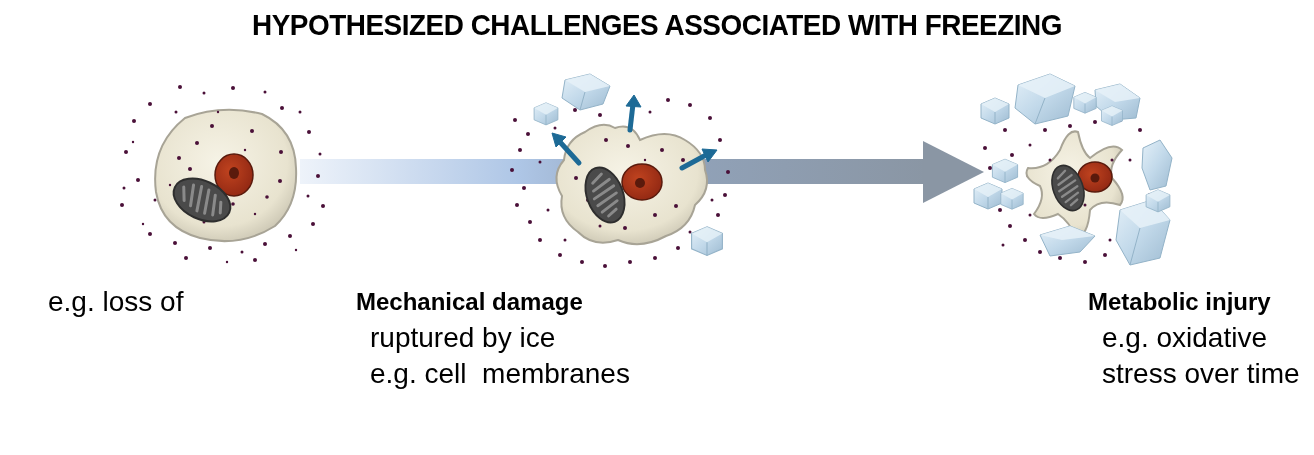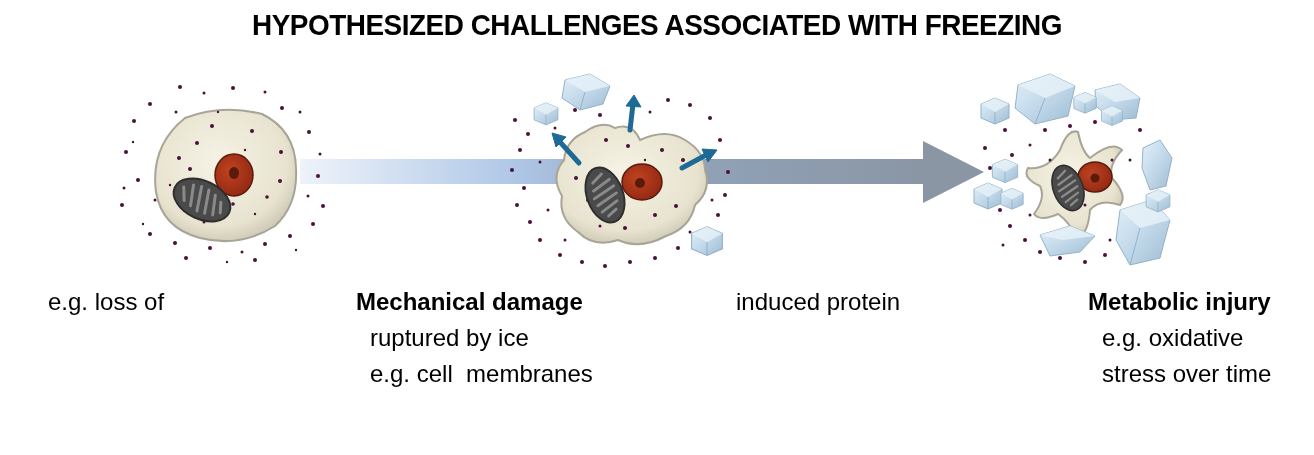--- a/index.html
+++ b/index.html
@@ -1,21 +1,21 @@
 <!DOCTYPE html>
 <html><head>
   <meta charset="utf-8">
   <style>
     html, body { margin: 0; padding: 0; background: #ffffff; }
     body { width: 1314px; height: 455px; position: relative; overflow: hidden; font-family: "Liberation Sans", sans-serif; color: #000; }
     .title { position: absolute; left: 0; top: 8px; width: 1314px; text-align: center; font-size: 30px; font-weight: bold; letter-spacing: -0.5px; transform: scaleX(0.93); transform-origin: 657px 0; }
     .art { position: absolute; left: 0; top: 0; }
     .label { position: absolute; font-size: 24px; line-height: 36px; }
     .label .head { font-weight: bold; display: block; }
-    .label .desc { display: block; padding-left: 14px; font-size: 24px; line-height: 36px; }
+    .label .desc { display: block; padding-left: 14px; font-size: 28px; line-height: 36px; }
   </style>
 </head>
 <body>
 
 <div class="title">HYPOTHESIZED CHALLENGES ASSOCIATED WITH FREEZING</div>
 
 <svg class="art" width="1314" height="455" viewBox="0 0 1314 455">
   <defs>
     <linearGradient id="arrowGrad" x1="0" y1="0" x2="1" y2="0">
       <stop offset="0" stop-color="#eef3fa"></stop>
@@ -262,20 +262,19 @@
   <span class="desc">e.g. loss of</span>
 </div>
 
 <div class="label" style="left:356px; top:284px;">
   <span class="head">Mechanical damage</span>
   <span class="desc">ruptured by ice</span>
   <span class="desc" style="white-space:pre;">e.g. cell  membranes</span>
 </div>
 
 <div class="label" style="left:722px; top:284px;">
-  <span class="desc">induced protein</span>
 </div>
 
 <div class="label" style="left:1088px; top:284px;">
   <span class="head">Metabolic injury</span>
   <span class="desc">e.g. oxidative</span>
   <span class="desc">stress over time</span>
 </div>
 
 </body></html>

